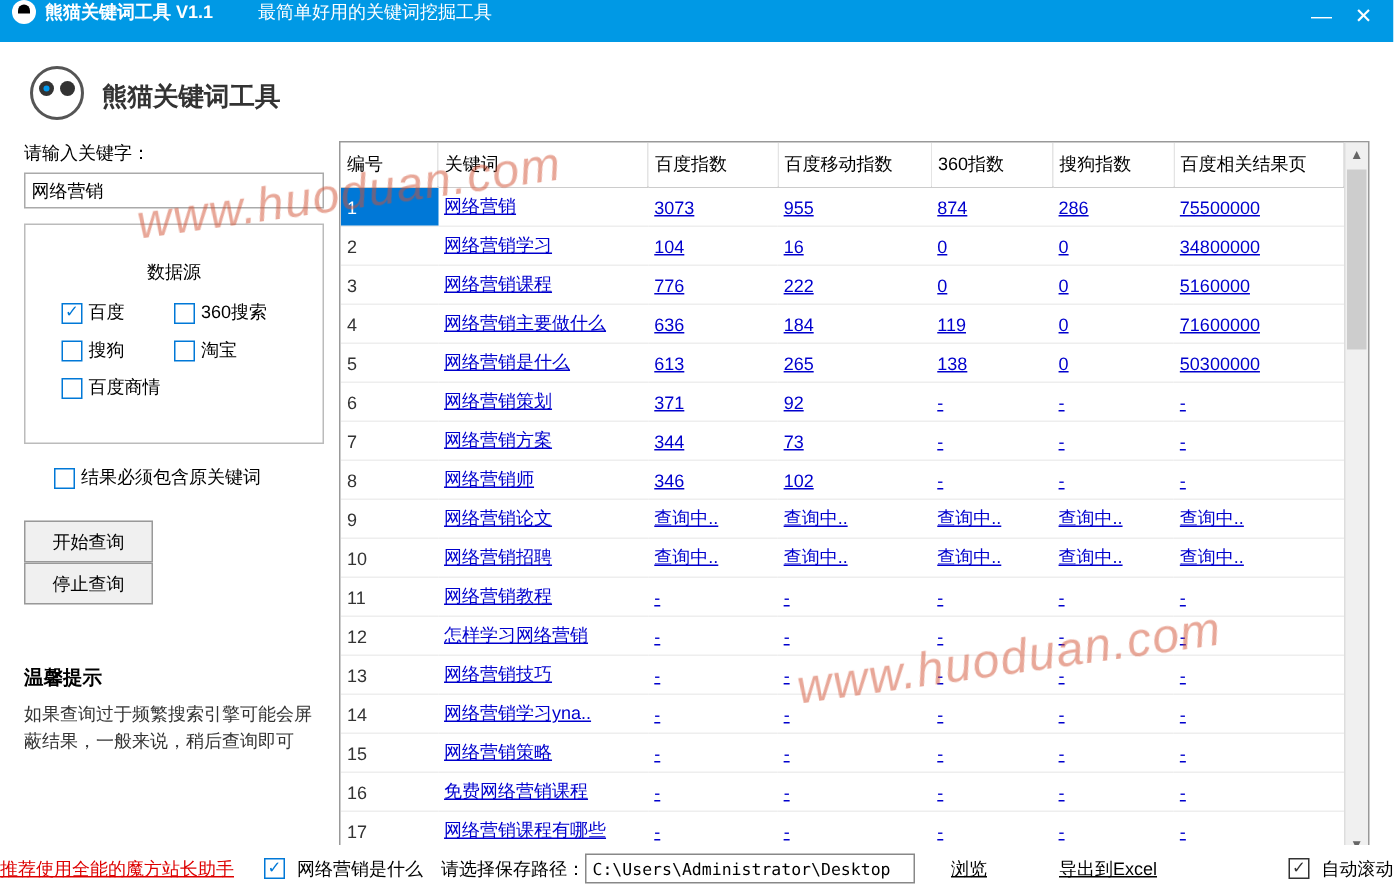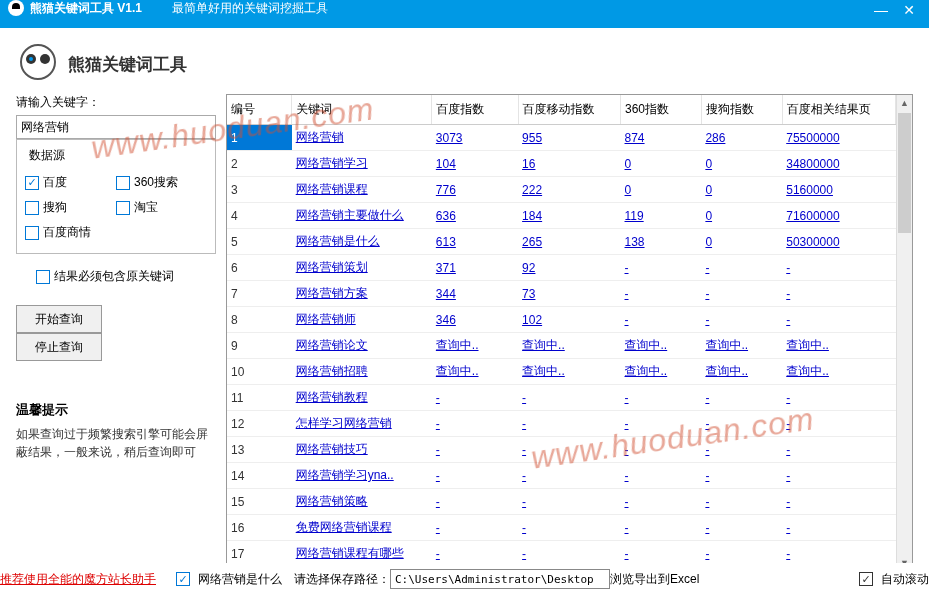--- a/index.html
+++ b/index.html
@@ -22,21 +22,21 @@
 .header .eye { position: absolute; width: 4px; height: 4px; background: #09e; border-radius: 50%; top: 11px; }
 .header .eye.l { left: 7px; }
 .header .eye.r { right: 7px; }
 .header h1 { font-size: 17px; font-weight: bold; color: #333; }
 
 .content { display: flex; padding: 0 16px; height: 478px; }
 .sidebar { width: 210px; padding-right: 12px; }
 .sidebar .lbl { margin-bottom: 4px; display: block; }
 .sidebar input[type=text] { width: 200px; height: 24px; border: 1px solid #aaa; padding: 0 4px; }
 
-.fieldset { border: 1px solid #bbb; padding: 8px; width: 200px; }
+.fieldset { border: 1px solid #bbb; margin-top: 10px; padding: 24px; width: 200px; text-align: center; }
 .fieldset .legend { margin: -16px 0 6px 0; background: #fff; display: inline-block; padding: 0 4px; }
 .checks { display: flex; flex-wrap: wrap; }
 .checks label { width: 50%; padding: 4px 0; display: flex; align-items: center; }
 .checks label.full { width: 100%; }
 .chk { width: 14px; height: 14px; border: 1px solid #0078d7; margin-right: 4px; display: inline-flex; align-items: center; justify-content: center; background: #fff; color: #0078d7; font-size: 11px; line-height: 1; }
 .chk.unchecked { color: transparent; }
 
 .includekw { margin: 14px 0 0 20px; display: flex; align-items: center; }
 
 .btnrow { margin-top: 20px; }
@@ -56,21 +56,21 @@
 tr.sel td.idx { background: #0078d7; color: #fff; }
 .scrollbar { width: 16px; background: #f0f0f0; border-left: 1px solid #ddd; position: relative; }
 .scrollbar .thumb { position: absolute; top: 18px; left: 1px; right: 1px; height: 120px; background: #cdcdcd; }
 .scrollbar .arrow { position: absolute; left: 0; right: 0; height: 16px; display: flex; align-items: center; justify-content: center; color: #666; font-size: 9px; }
 .scrollbar .arrow.up { top: 0; }
 .scrollbar .arrow.down { bottom: 0; }
 
 .footer { position: absolute; bottom: 0; left: 0; right: 0; height: 32px; display: flex; align-items: center; padding: 0 0; background: #fff; }
 .footer .promo { color: #d00; text-decoration: underline; cursor: pointer; margin-right: 20px; }
 .footer input[type=text] { height: 20px; width: 220px; border: 1px solid #888; padding: 0 4px; font-family: Consolas, monospace; font-size: 11px; }
-.footer .link { margin: 0 0; cursor: pointer; color: #000; }
+.footer .link { text-decoration: underline; margin: 0 24px; cursor: pointer; color: #000; }
 .footer .flex { flex: 1; }
 
 .wm { position: absolute; color: rgba(210, 80, 50, 0.5); font-size: 32px; font-style: italic; pointer-events: none; font-family: Arial; letter-spacing: 1px; transform: rotate(-8deg); }
 .wm1 { top: 110px; left: 90px; }
 .wm2 { top: 420px; left: 530px; }
 
 .col-idx { width: 60px; }
 .col-kw { width: 130px; }
 .col-bd { width: 80px; }
 .col-bdm { width: 95px; }

